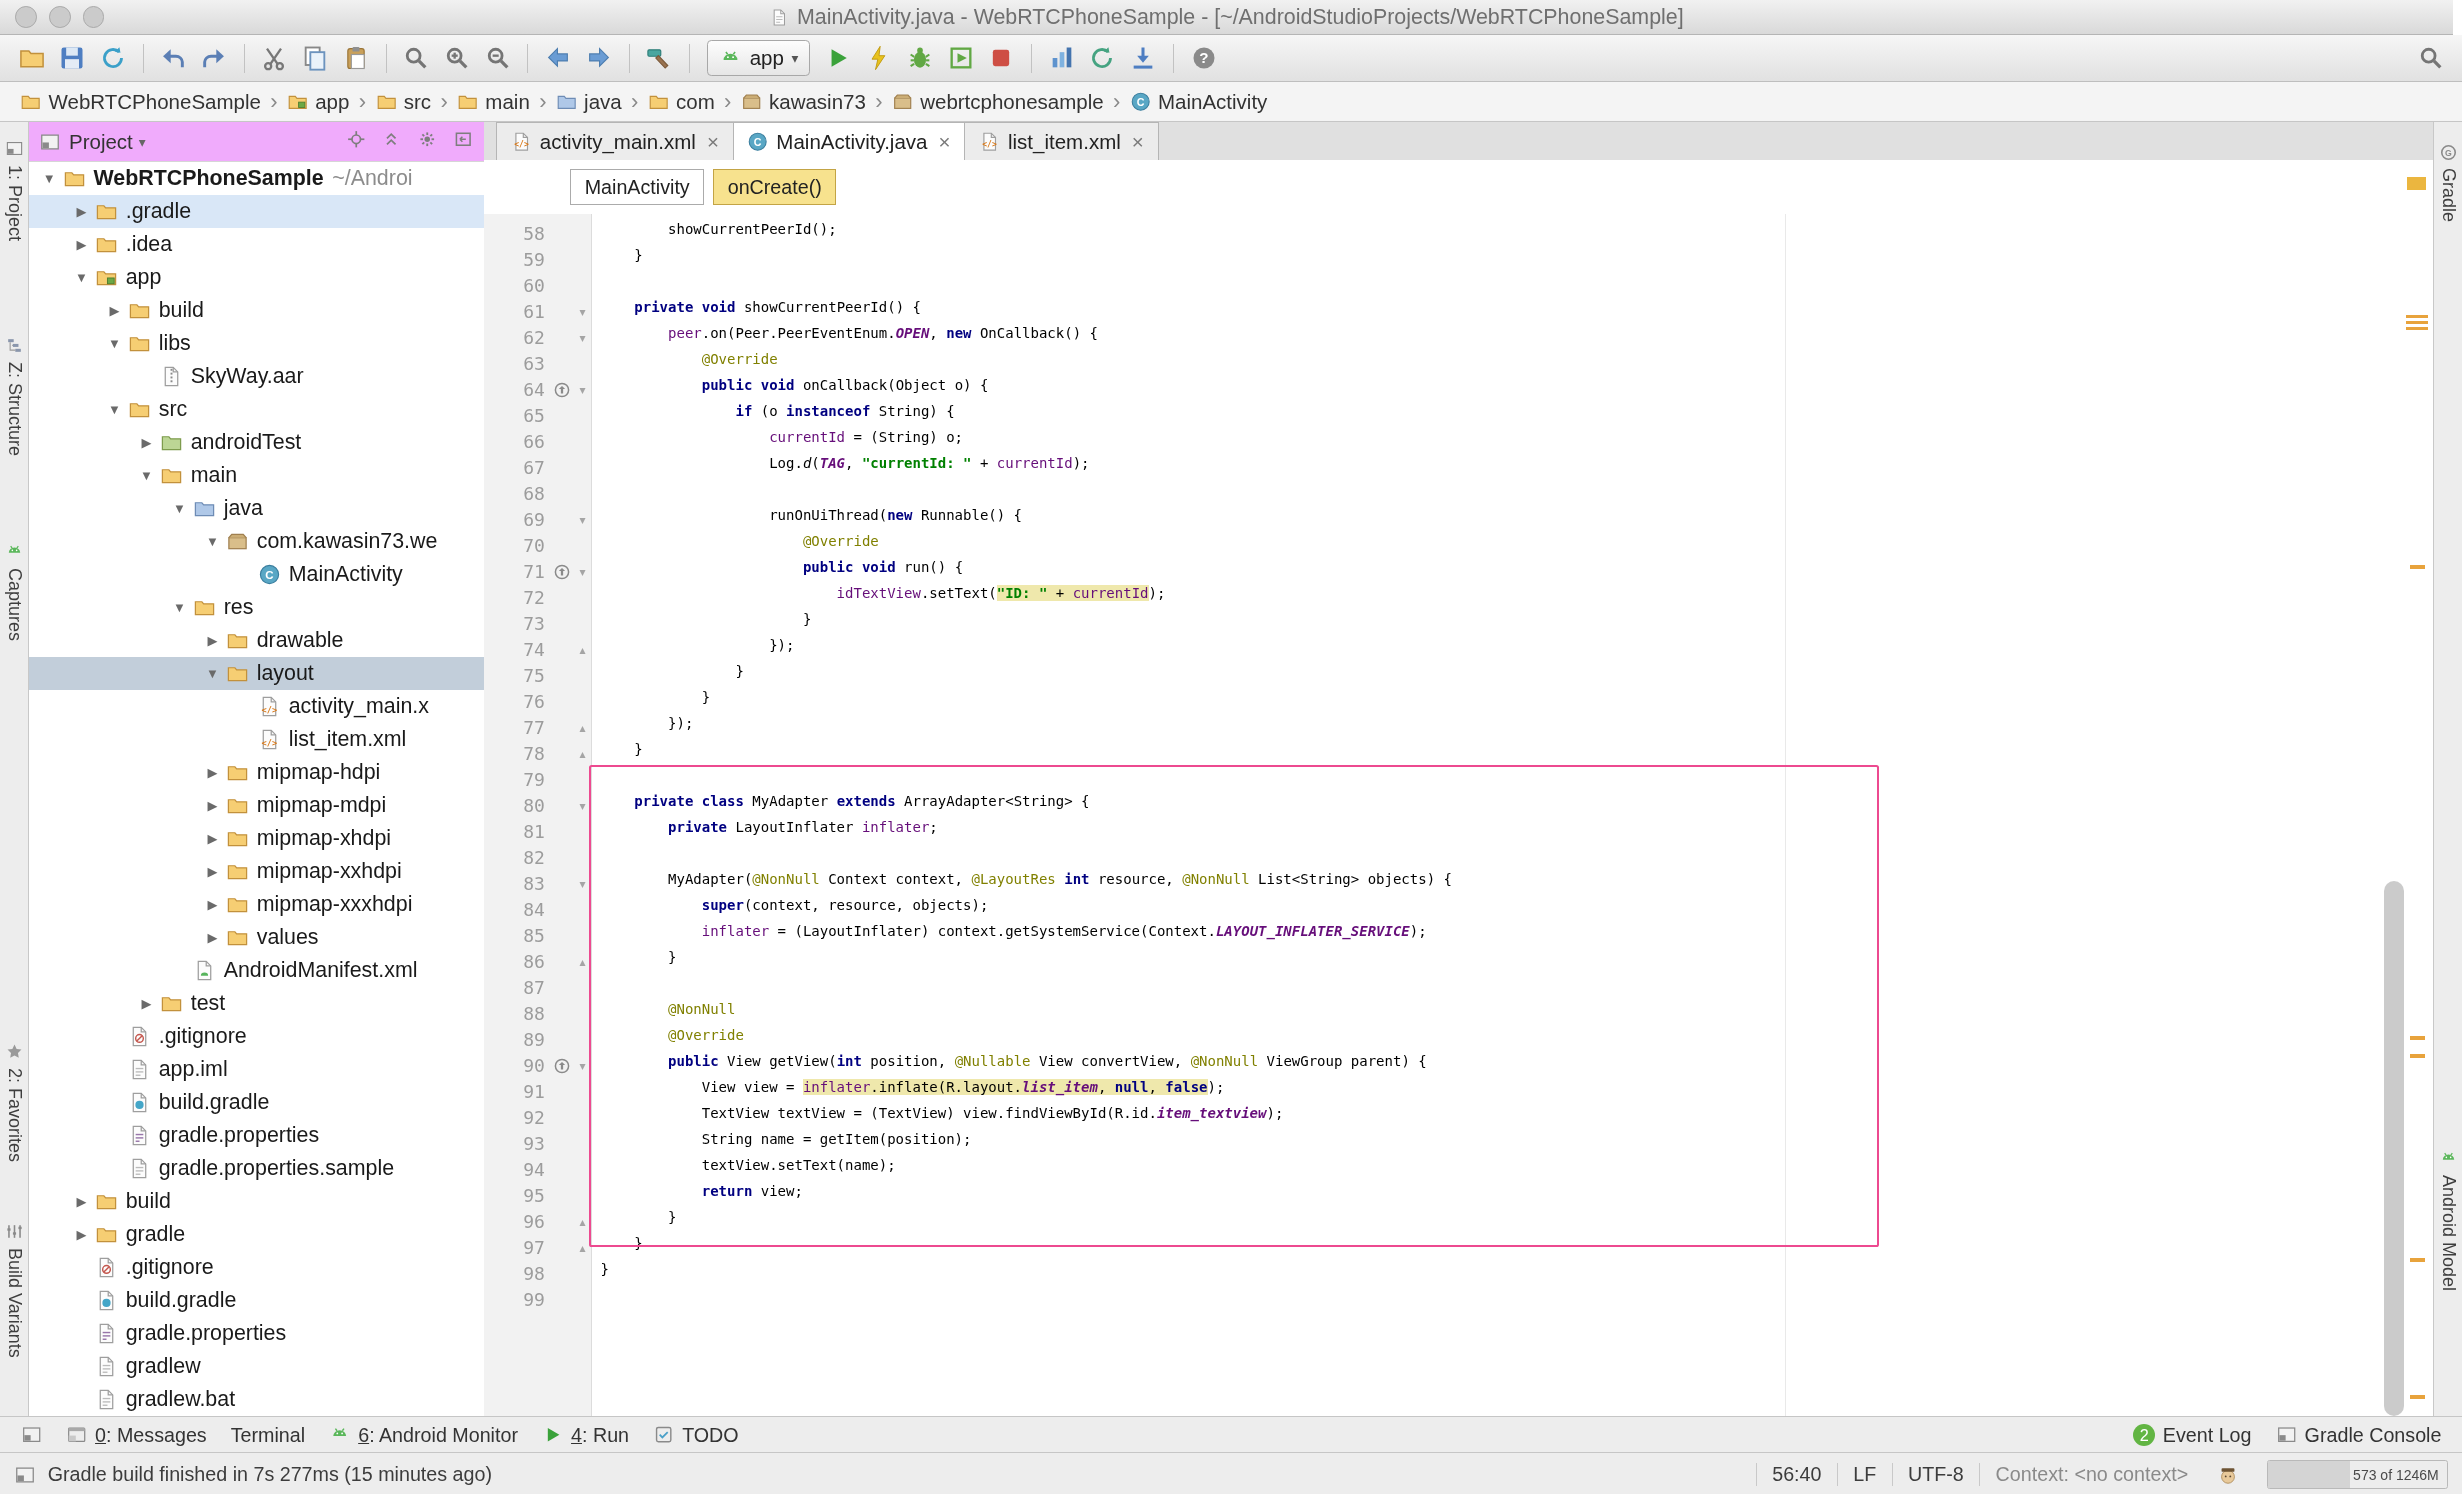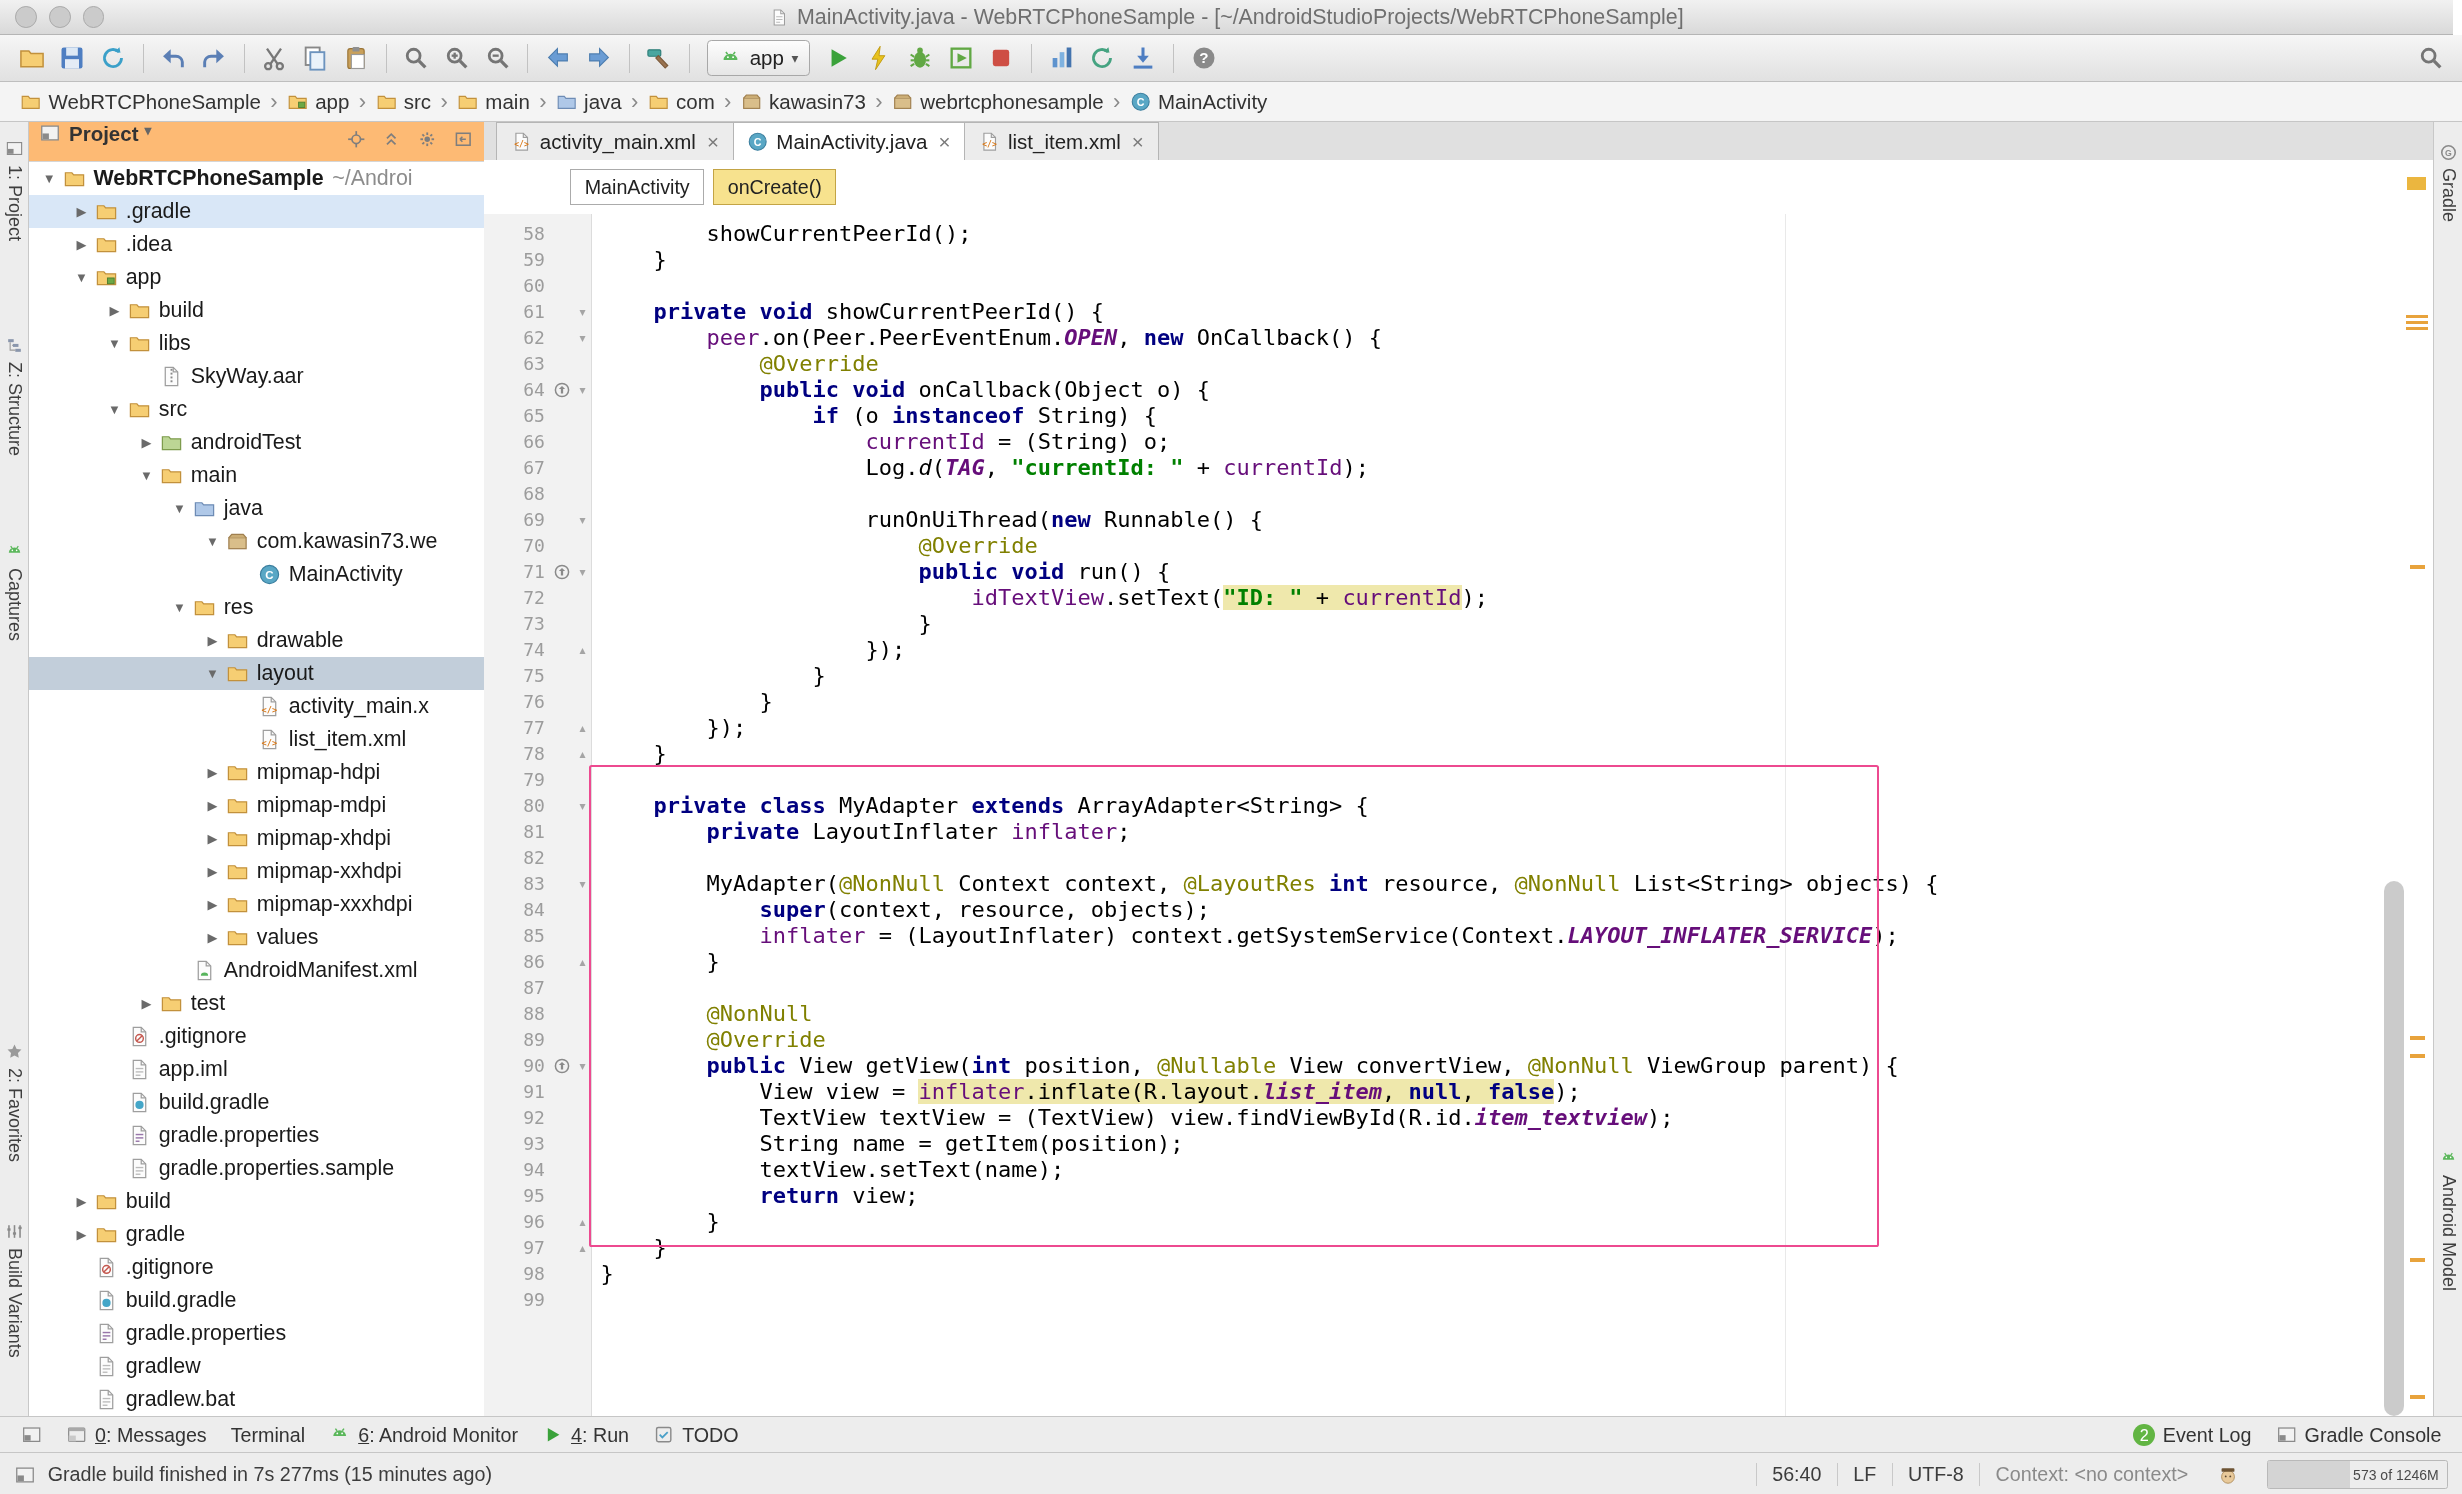--- a/index.html
+++ b/index.html
@@ -34,22 +34,22 @@
   .csep{color:#8A8A8A;margin:0 6px;font-size:22px;}
   
   .main{position:absolute;top:122px;left:0;right:0;bottom:79px;}
   .stripeL{position:absolute;left:0;top:0;bottom:0;width:28px;background:#EDEDED;border-right:0.9px solid #C8C8C8;}
   .stripeR{position:absolute;right:0;top:0;bottom:0;width:28px;background:#EDEDED;border-left:0.9px solid #C8C8C8;}
   .vtab{position:absolute;left:0;width:100%;display:flex;flex-direction:column;align-items:center;gap:6.8px;}
   .vtab .icon{width:19px;height:19px;}
   .vlabel{writing-mode:vertical-rl;font-size:18px;color:#3E3E3E;white-space:nowrap;}
   
   .project{position:absolute;left:29px;top:0;width:455px;bottom:0;background:#FFF;border-right:0.9px solid #ACACAC;overflow:hidden;}
-  .phead{height:39px;background:#fdba74;border-bottom:0.9px solid #D6D6D6;display:flex;
-         padding:0 10.3px;font-size:20.5px;color:#333;font-weight:bold;}
+  .phead{height:39px;background:#f0abfc;border-bottom:0.9px solid #D6D6D6;display:flex;align-items:center;
+         padding:0 10.3px;font-size:20.5px;color:#333;}
   .phead .icon{width:22px;height:22px;margin-right:7.7px;}
   .phead-caret{margin-left:6px;color:#666;font-size:13.7px;}
   .phead-actions{margin-left:auto;display:flex;gap:15.4px;align-items:center;}
   .phead-actions .icon{width:20.5px;height:20.5px;margin:0;}
   .tree{position:absolute;top:40px;left:0;right:0;bottom:0;overflow:hidden;}
   .trow{height:33px;display:flex;align-items:center;font-size:21.4px;color:#1A1A1A;white-space:nowrap;overflow:hidden;}
   .trow .arrow{width:27px;flex:none;text-align:center;font-size:13px;color:#6A6A6A;}
   .trow .icon{width:23px;height:23px;margin-right:7.7px;}
   .trow .suffix{color:#8C8C8C;margin-left:8.6px;}
   .t-bold{font-weight:bold;}
@@ -71,21 +71,21 @@
   .chipcrumb.hlc{background:#F7E28E;border-color:#C3A445;}
   .codewrap{position:absolute;top:92px;left:0;right:0;bottom:0;overflow:hidden;}
   .guttercol{position:absolute;left:0;top:0;bottom:0;width:107px;background:#F2F2F2;border-right:0.9px solid #DCDCDC;}
   .gutterrows{position:absolute;left:0;top:6.8px;right:0;}
   .grow{height:26px;display:flex;align-items:center;}
   .gnum{flex:1;text-align:right;font-family:"DejaVu Sans Mono",monospace;font-size:18px;color:#9C9C9C;padding-right:5.1px;}
   .gmark{width:24px;height:26px;display:flex;align-items:center;justify-content:center;}
   .gmark .icon{width:18px;height:18px;}
   .gfold{width:17px;text-align:center;font-size:12px;color:#A5A5A5;}
   .codearea{position:absolute;left:108px;top:6.8px;right:54px;}
-  .cline{height:26px;white-space:pre;font-family:"DejaVu Sans Mono",monospace;font-size:22px;color:#000;padding-left:8.6px;}
+  .cline{height:26px;white-space:pre;font-family:"DejaVu Sans Mono",monospace;font-size:14px;color:#000;padding-left:8.6px;}
   .k{color:#000080;font-weight:bold;}
   .s{color:#008000;font-weight:bold;}
   .a{color:#808000;}
   .c{color:#660E7A;font-weight:bold;font-style:italic;}
   .f{color:#660E7A;}
   .m{font-style:italic;}
   .hlseg{background:#EFE8AC;}
   .marginguide{position:absolute;left:1301px;top:0;bottom:0;width:0.9px;background:#E9E9E9;}
   .annotation{position:absolute;left:105px;top:551px;width:1286px;height:478px;border:2.6px solid #ED4A90;
               border-radius:2.6px;z-index:8;}

